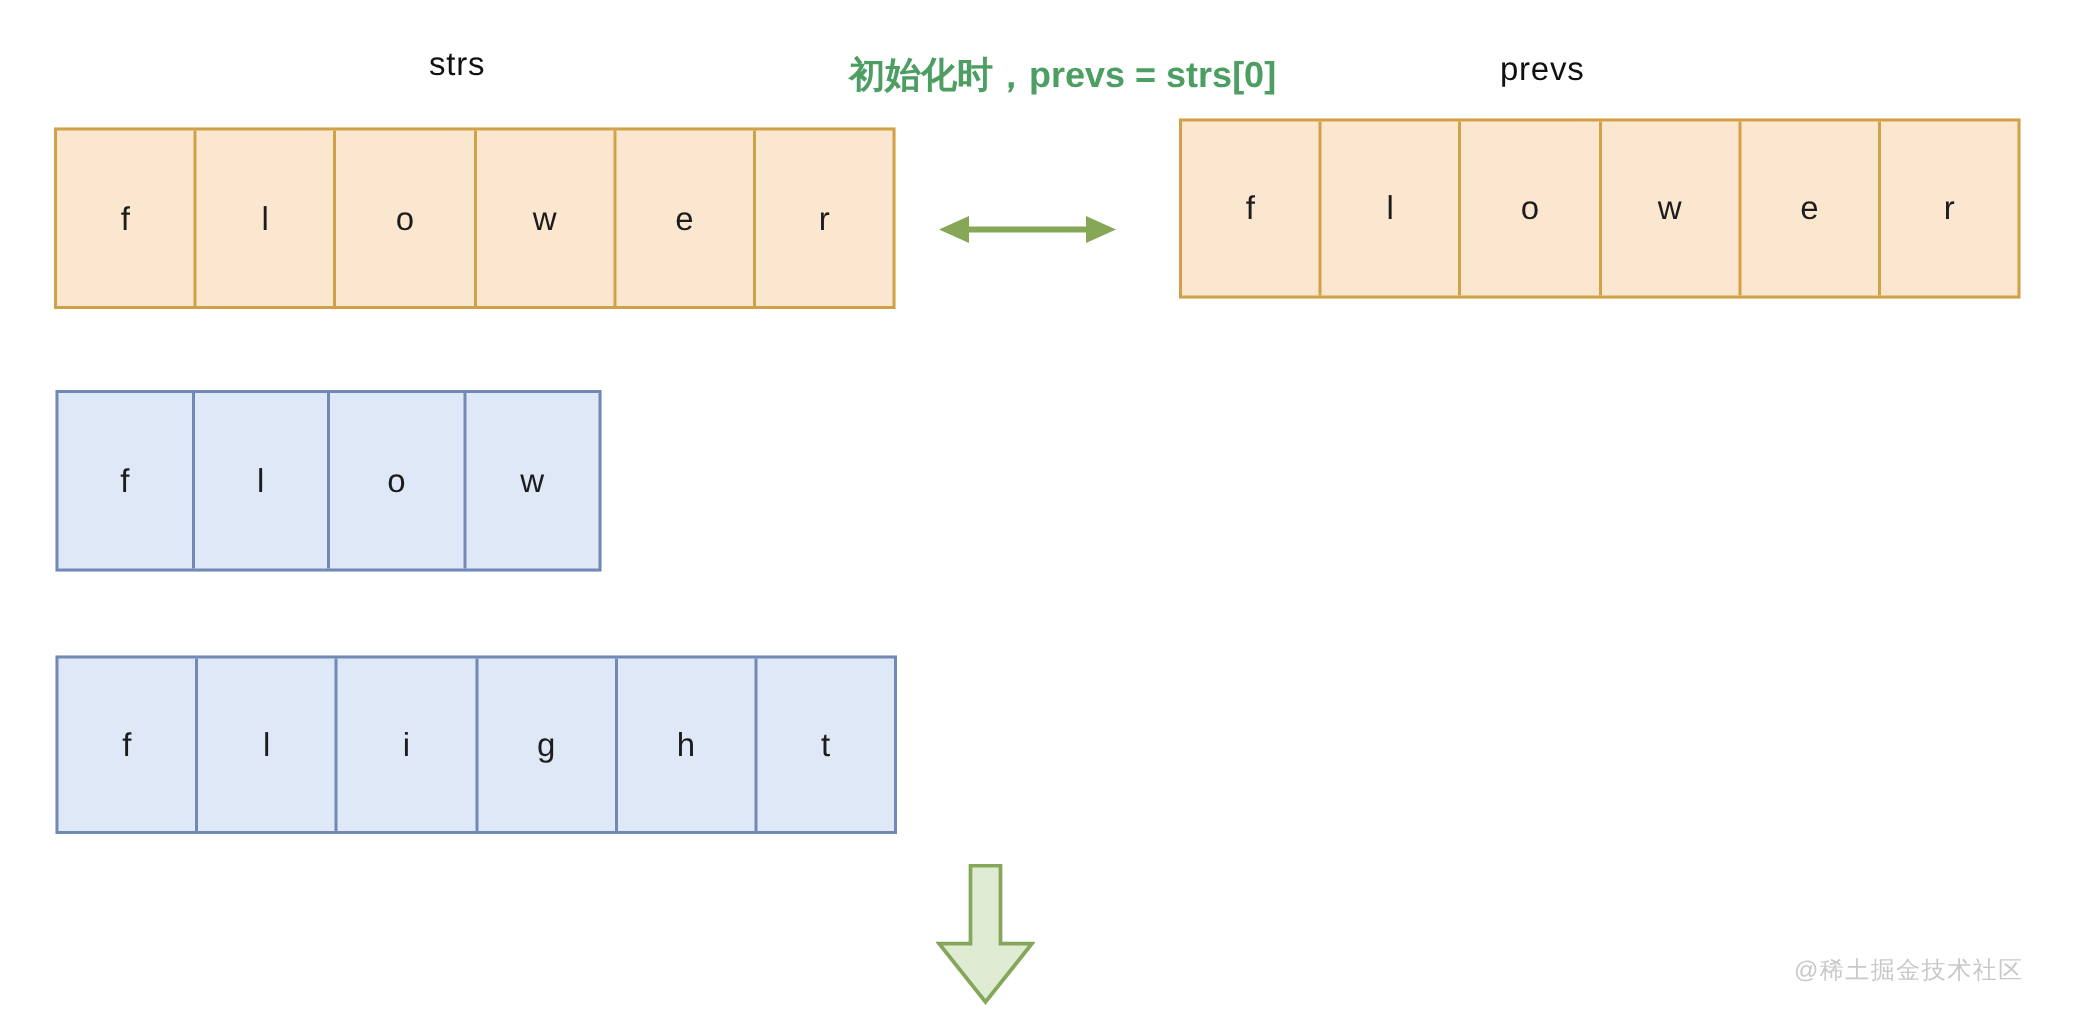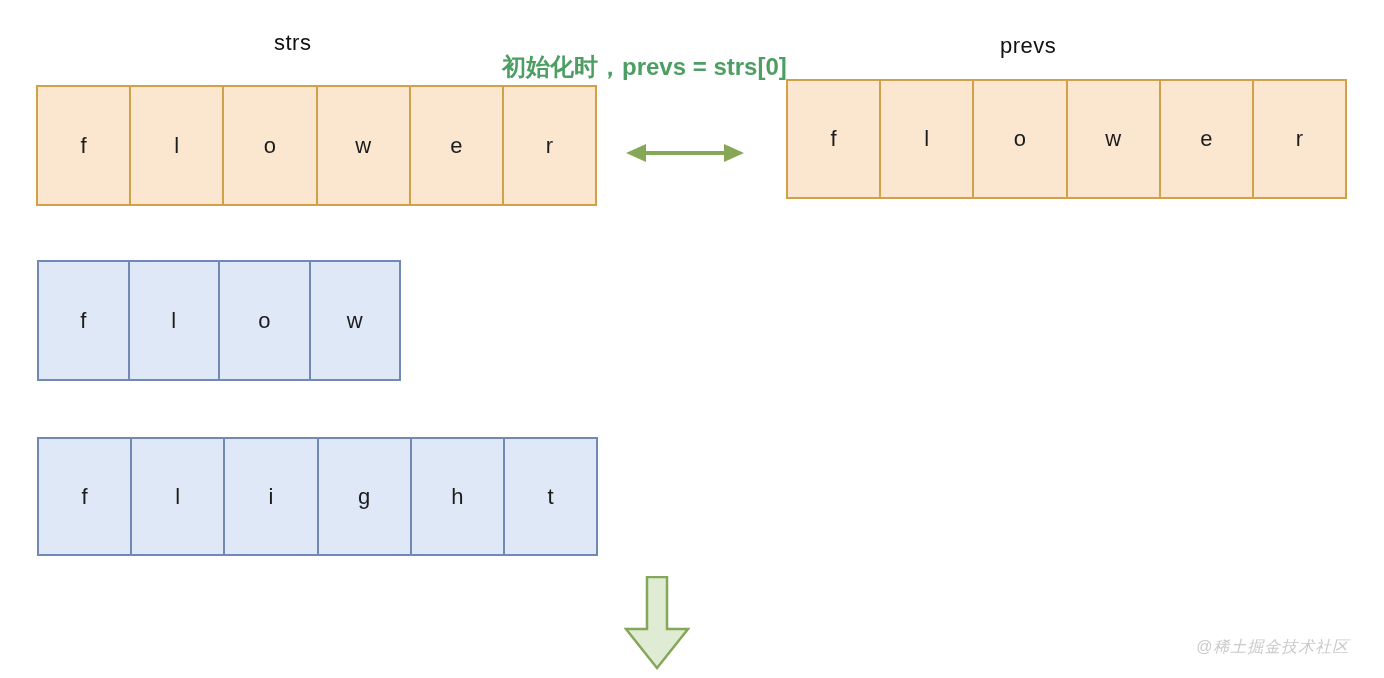--- a/index.html
+++ b/index.html
@@ -13,27 +13,26 @@
   }
   .array-label {
     position: absolute;
     color: #111111;
     font-size: 22px;
     letter-spacing: 0.5px;
     white-space: nowrap;
   }
   .caption {
     position: absolute;
-    left: 502px;
+    left: 566px;
     top: 34px;
     color: #4d9e63;
     font-size: 24px;
     font-weight: 600;
     white-space: nowrap;
-    margin-top: 17px;
   }
   .char-array {
     position: absolute;
     display: flex;
     box-sizing: border-box;
   }
   .char-array .cell {
     flex: 1 1 0;
     display: flex;
     align-items: center;
@@ -53,21 +52,21 @@
     background: #dfe8f7;
   }
   .array-blue .cell { border-right: 2px solid #7289b5; }
   .array-blue .cell:last-child { border-right: none; }
 
   #arr-strs   { left: 36px;  top: 85px;  width: 561px; height: 121px; }
   #arr-prevs  { left: 786px; top: 79px;  width: 561px; height: 120px; }
   #arr-flow   { left: 37px;  top: 260px; width: 364px; height: 121px; }
   #arr-flight { left: 37px;  top: 437px; width: 561px; height: 119px; }
 
-  #label-strs  { left: 274px;  top: 30px; text-align: center; }
+  #label-strs  { left: 286px;  top: 30px; text-align: center; }
   #label-prevs { left: 1000px; top: 33px; }
 
   .double-arrow {
     position: absolute;
     left: 624px;
     top: 139px;
     width: 122px;
     height: 28px;
   }
   .down-arrow {
@@ -78,21 +77,20 @@
     height: 94px;
   }
   .watermark {
     position: absolute;
     left: 1196px;
     top: 637px;
     color: #c9c9c9;
     font-size: 16px;
     letter-spacing: 1px;
     white-space: nowrap;
-    font-style: italic;
   }
 </style>
 </head>
 <body>
 
 <div id="stage">
 
   <div class="array-label" id="label-strs">strs</div>
 
   <div class="caption">初始化时，prevs = strs[0]</div>

